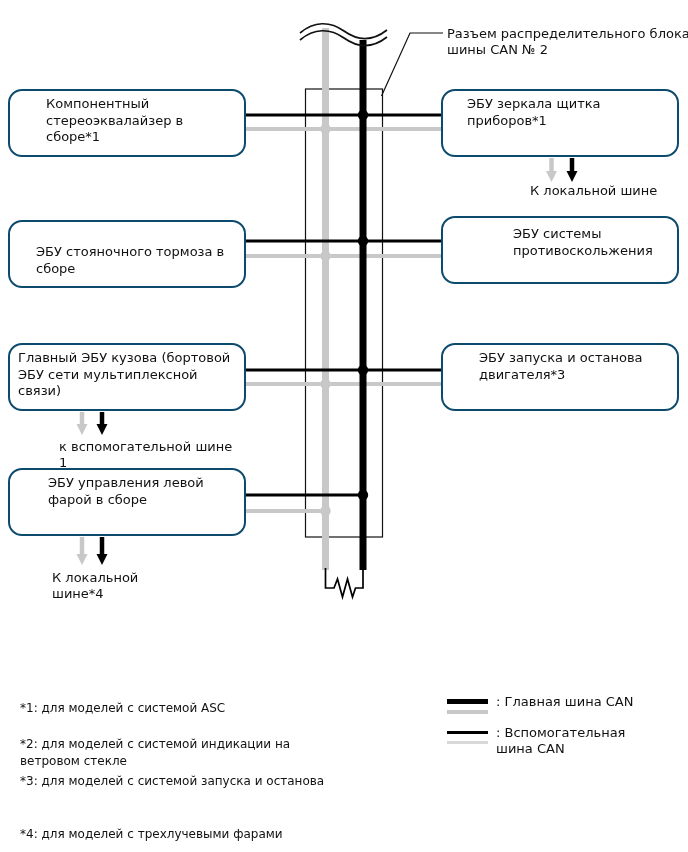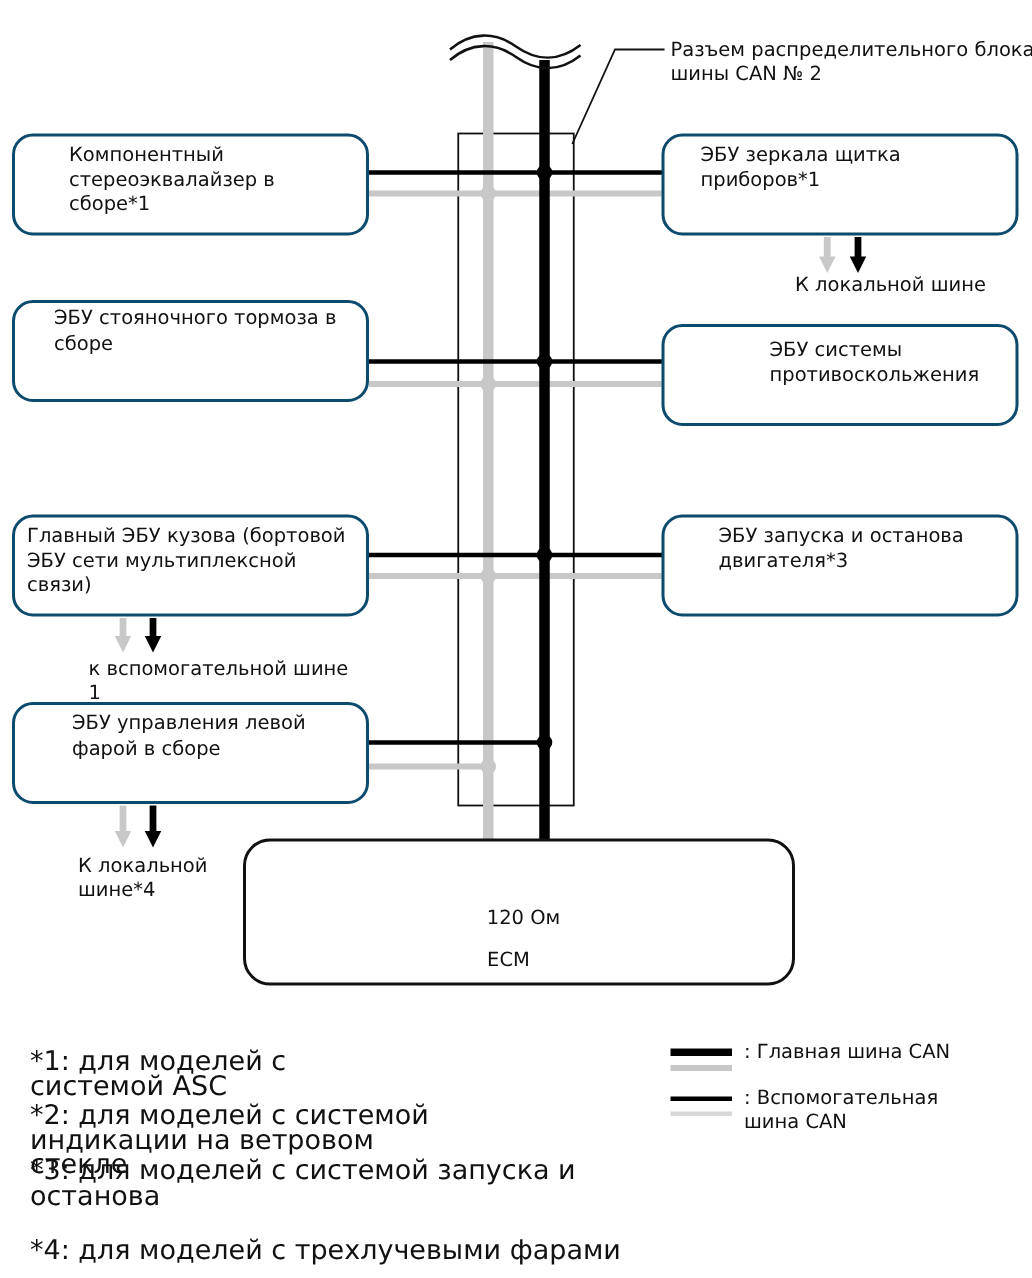--- a/index.html
+++ b/index.html
@@ -29,21 +29,21 @@
     border-radius:18px;
     background:#fff;
   }
   .lbl{
     position:absolute;
     font-size:13px;
     line-height:16px;
     white-space:normal;
   }
   .legend-swatch{position:absolute;}
-  .fnote{position:absolute;font-size:18px;line-height:16.5px;}
+  .fnote{position:absolute;font-size:12px;line-height:16.5px;}
 </style>
 </head>
 <body>
 
 <div class="canvas">
 
   <svg class="wires" width="688" height="852" viewBox="0 0 688 852">
 
     <rect x="305.5" y="89" width="77" height="448" fill="none" stroke="#111" stroke-width="1.2"></rect>
 
@@ -104,32 +104,28 @@
       <line x1="82" y1="537" x2="82" y2="555" stroke="#c8c8c8" stroke-width="4.5"></line>
       <path d="M76.5,554 h11 l-5.5,11 z" fill="#c8c8c8"></path>
       <line x1="102" y1="537" x2="102" y2="555" stroke="#000" stroke-width="4.5"></line>
       <path d="M96.5,554 h11 l-5.5,11 z" fill="#000"></path>
     </g>
   </svg>
 
   <div class="lbl" style="left:447px;top:26px;width:246px;">Разъем распределительного блока шины CAN № 2</div>
 
   <div class="node" style="left:8px;top:89px;width:238px;height:68px;padding:5px 8px 0 36px;">Компонентный стереоэквалайзер в сборе*1</div>
-  <div class="node" style="left:8px;top:200px;width:238px;height:68px;padding:3px 10px 0 26px;">ЭБУ стояночного тормоза в сборе</div>
+  <div class="node" style="left:8px;top:220px;width:238px;height:68px;padding:22px 10px 0 26px;">ЭБУ стояночного тормоза в сборе</div>
   <div class="node" style="left:8px;top:468px;width:238px;height:68px;padding:5px 8px 0 38px;">ЭБУ управления левой фарой в сборе</div>
   <div class="node" style="left:8px;top:343px;width:238px;height:68px;padding:5px 4px 0 8px;">Главный ЭБУ кузова (бортовой ЭБУ сети мультиплексной связи)</div>
 
   <div class="node" style="left:441px;top:89px;width:238px;height:68px;padding:5px 4px 0 24px;">ЭБУ зеркала щитка приборов*1</div>
   <div class="node" style="left:441px;top:216px;width:238px;height:68px;padding:8px 8px 0 70px;">ЭБУ системы противоскольжения</div>
   <div class="node" style="left:441px;top:343px;width:238px;height:68px;padding:5px 8px 0 36px;">ЭБУ запуска и останова двигателя*3</div>
 
-  <div class="ecm" style="left:162px;top:559px;width:368px;height:98px;">
-    <div class="lbl" style="left:125px;top:44px;width:120px;text-align:center;">120 Ом</div>
-    <div class="lbl" style="left:115px;top:72px;width:120px;text-align:center;">ECM</div>
-  </div>
 
   <div class="lbl" style="left:530px;top:183px;width:200px;">К локальной шине</div>
   <div class="lbl" style="left:59px;top:439px;width:180px;">к вспомогательной шине 1</div>
   <div class="lbl" style="left:52px;top:570px;width:96px;">К локальной шине*4</div>
 
   <div class="fnote" style="left:20px;top:700px;width:215px;">*1: для моделей с системой ASC</div>
   <div class="fnote" style="left:20px;top:736px;width:290px;">*2: для моделей с системой индикации на ветровом стекле</div>
   <div class="fnote" style="left:20px;top:773px;width:430px;">*3: для моделей с системой запуска и останова</div>
   <div class="fnote" style="left:20px;top:826px;width:430px;">*4: для моделей с трехлучевыми фарами</div>
 

